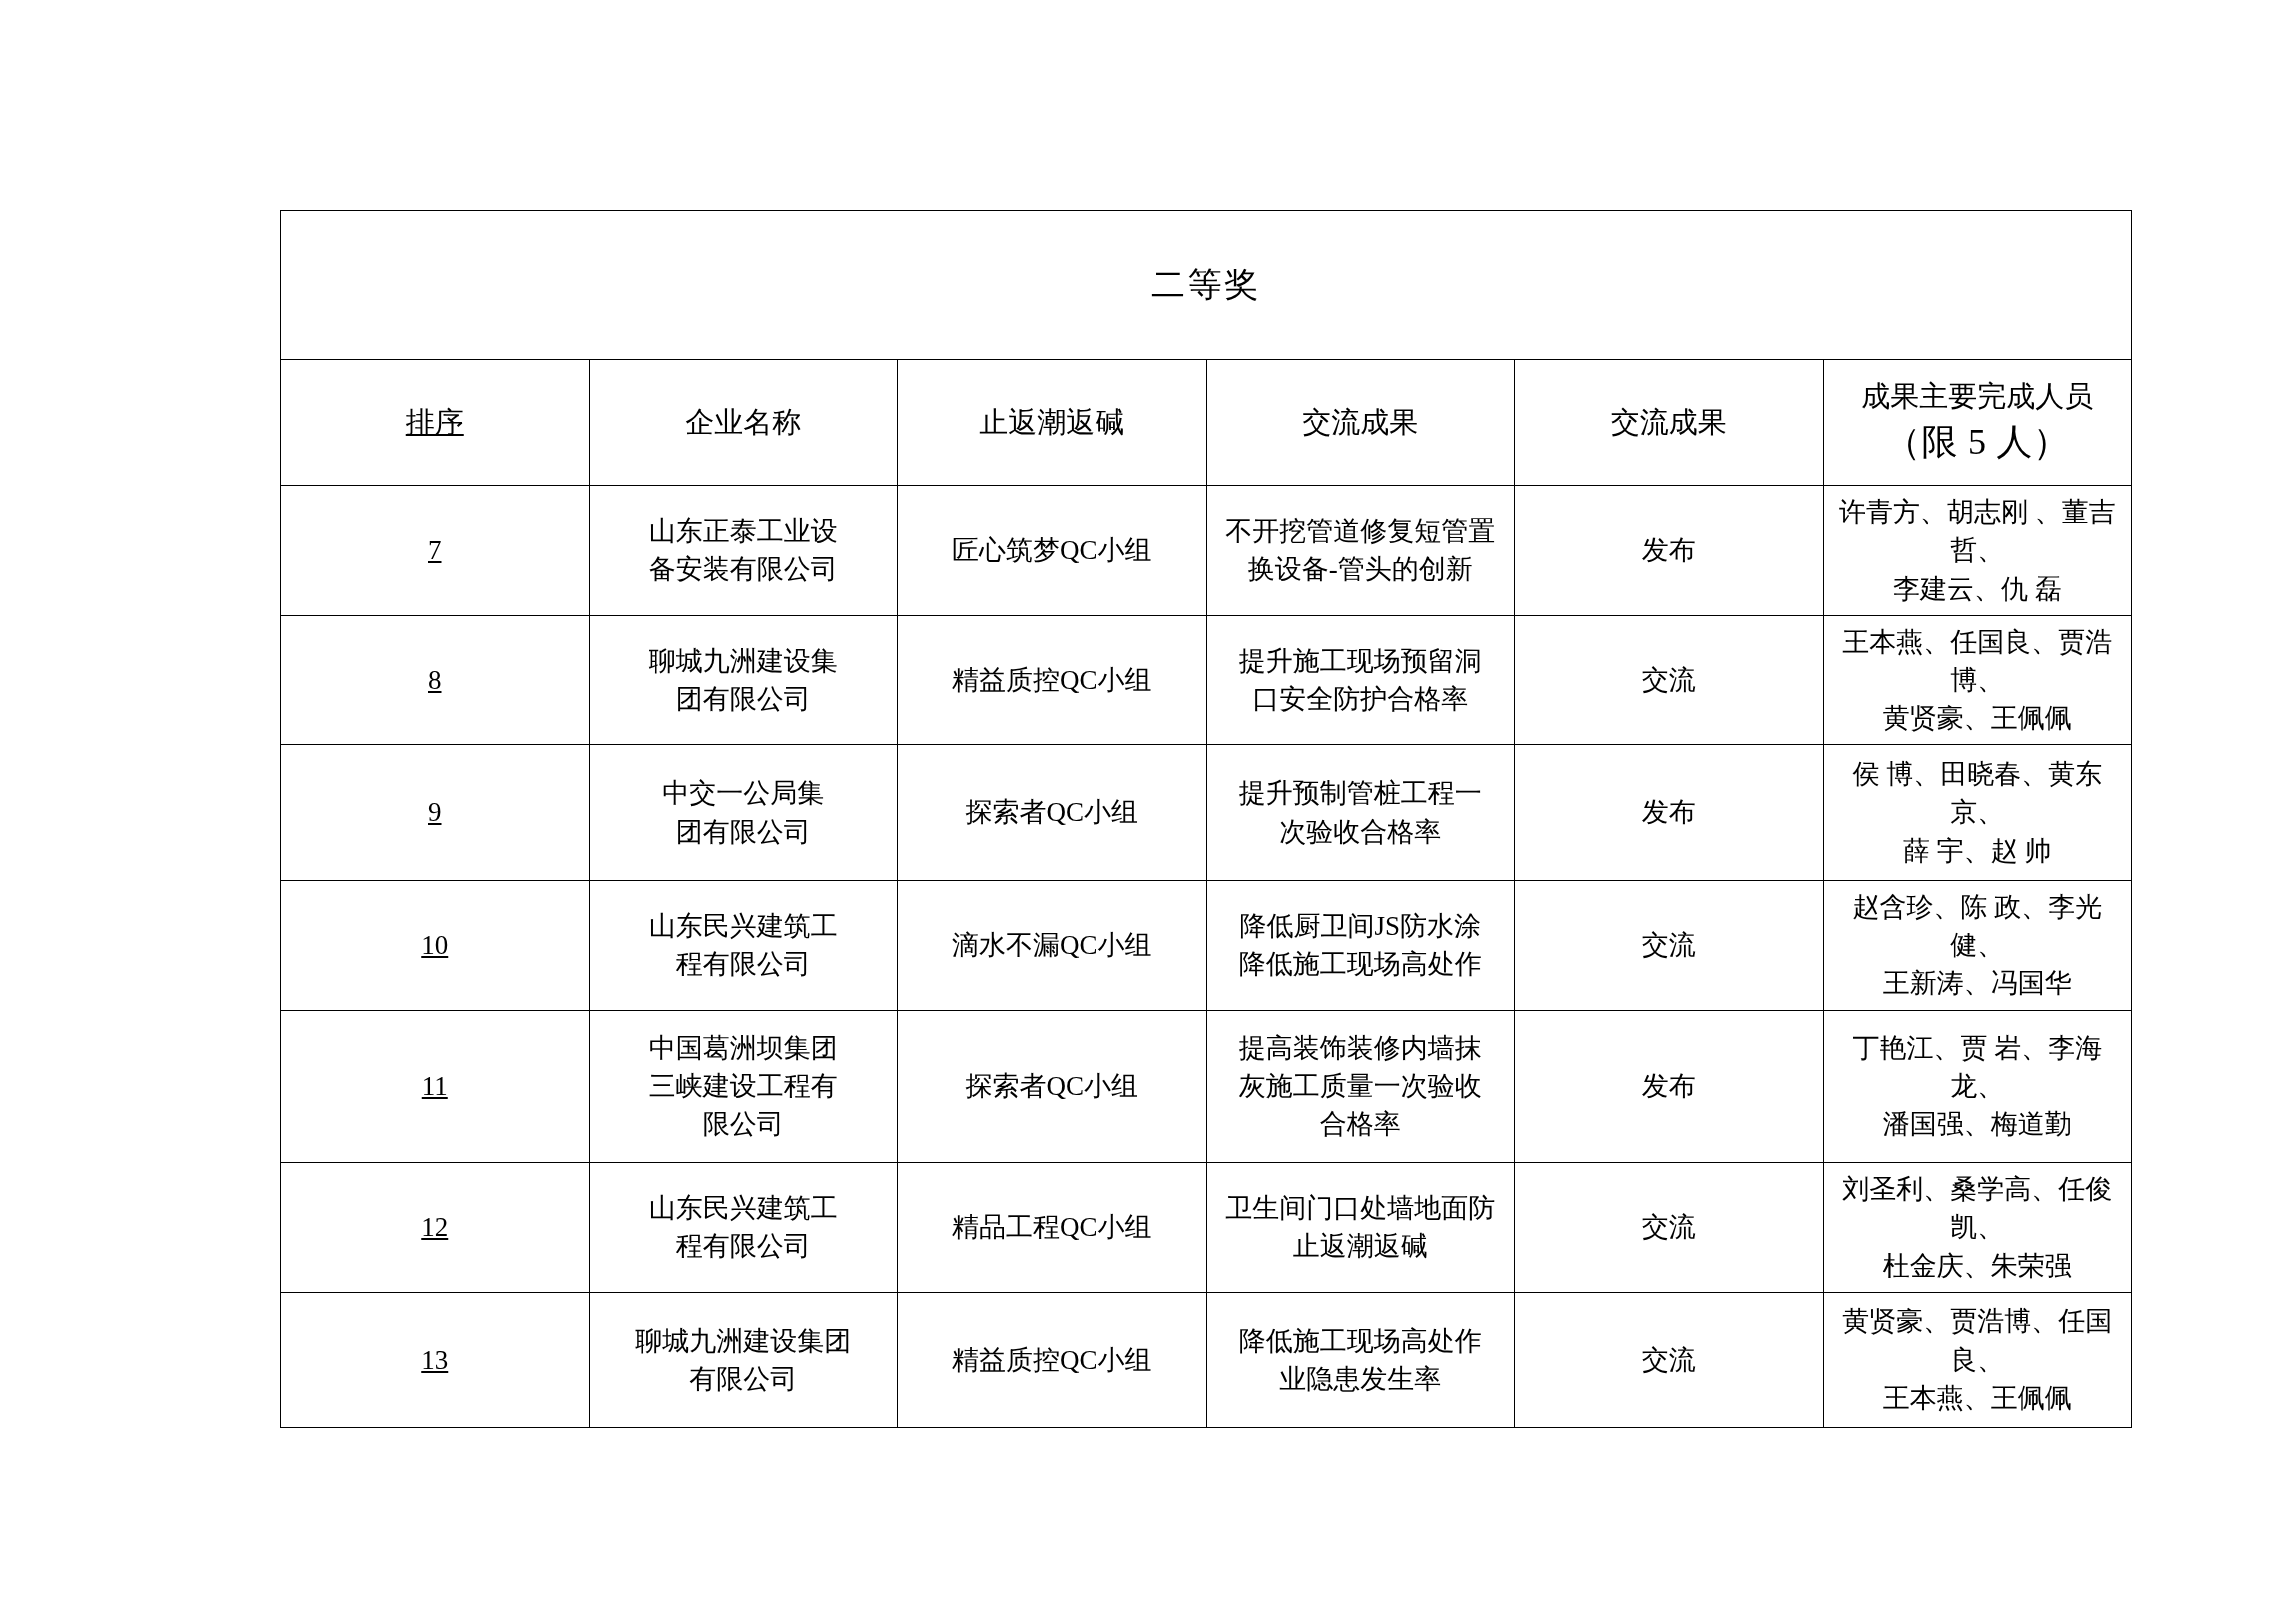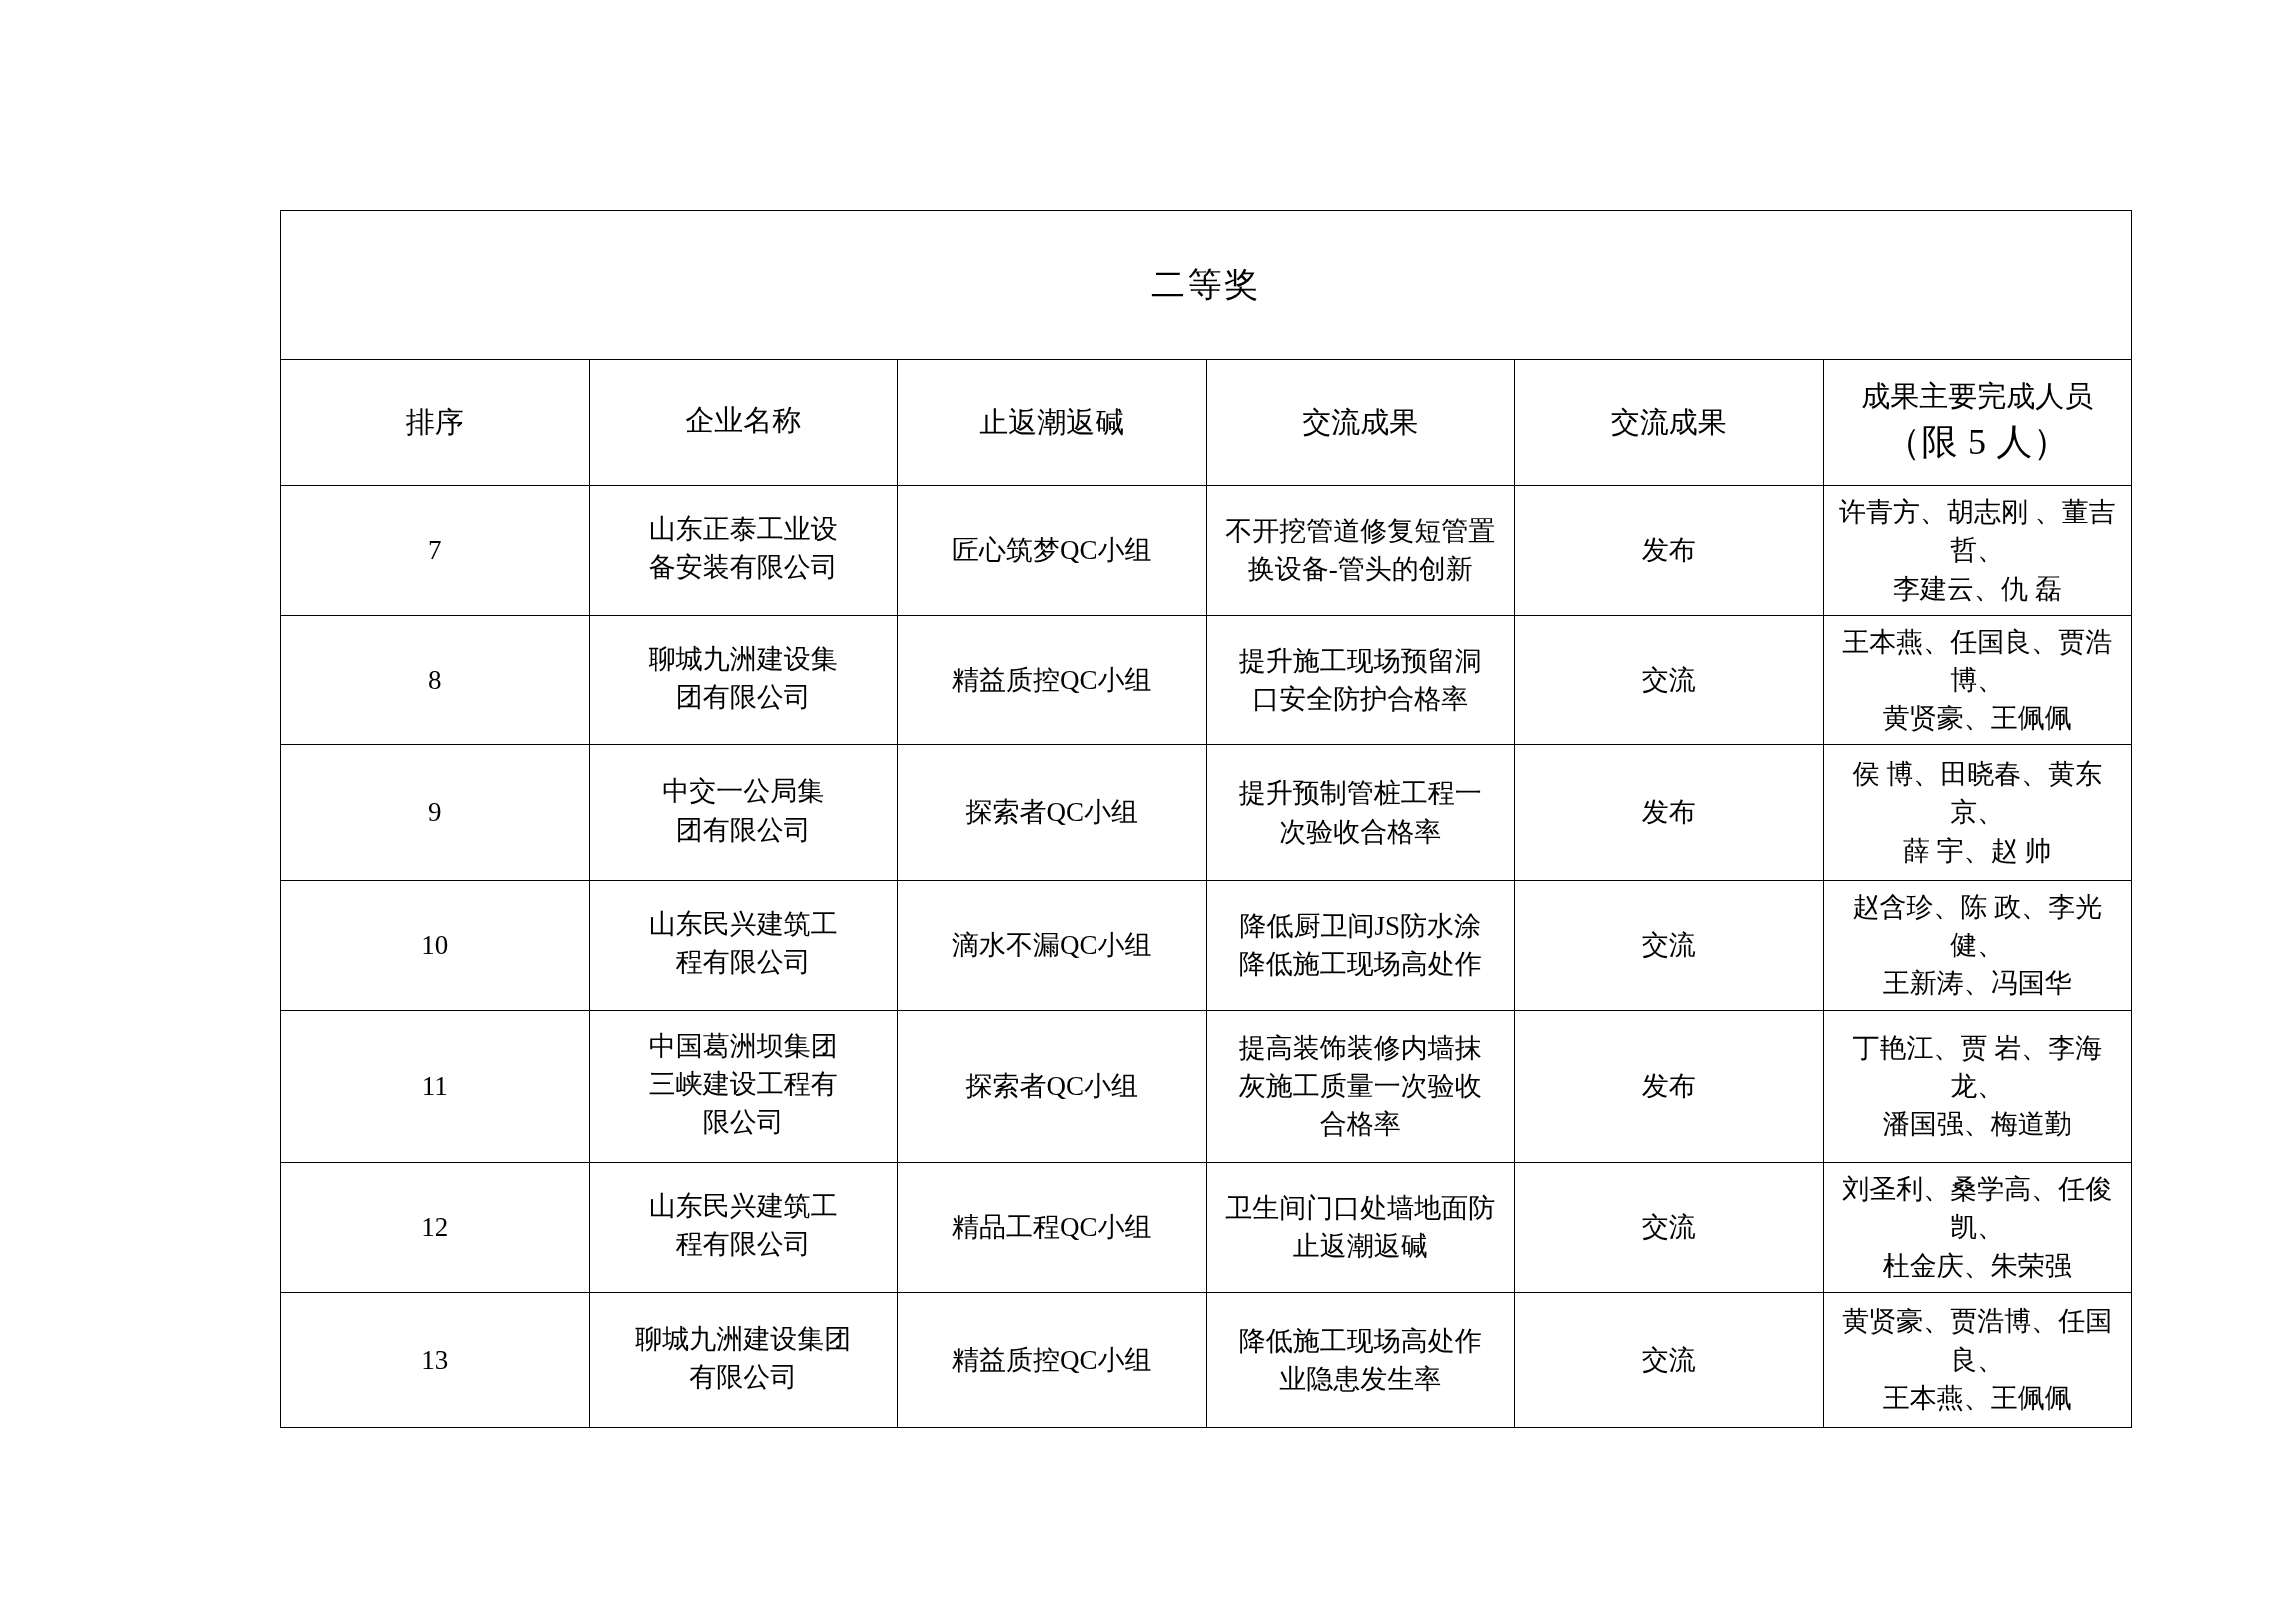--- a/index.html
+++ b/index.html
@@ -50,22 +50,22 @@
     display: block;
     font-size: 36px;
     letter-spacing: 0.7px;
   }
   .body-cell {
     font-size: 27px;
   }
   .row-tall td { height: 109px; }
   .row-xtall td { height: 121px; }
   .row-xxtall td { height: 138px; }
-  .col-rank { width: 89px; }
-  .col-company { width: 273px; font-family: Liberation Mono, monospace; }
+  .col-rank { width: 89px; text-decoration: underline; }
+  .col-company { width: 273px; }
   .col-group { width: 267px; }
   .col-result { width: 360px; }
   .col-type { width: 184px; }
   .col-people { width: 680px; }
   .cell-text {
     display: block;
     white-space: pre-line;
   }
 </style>
 </head>

